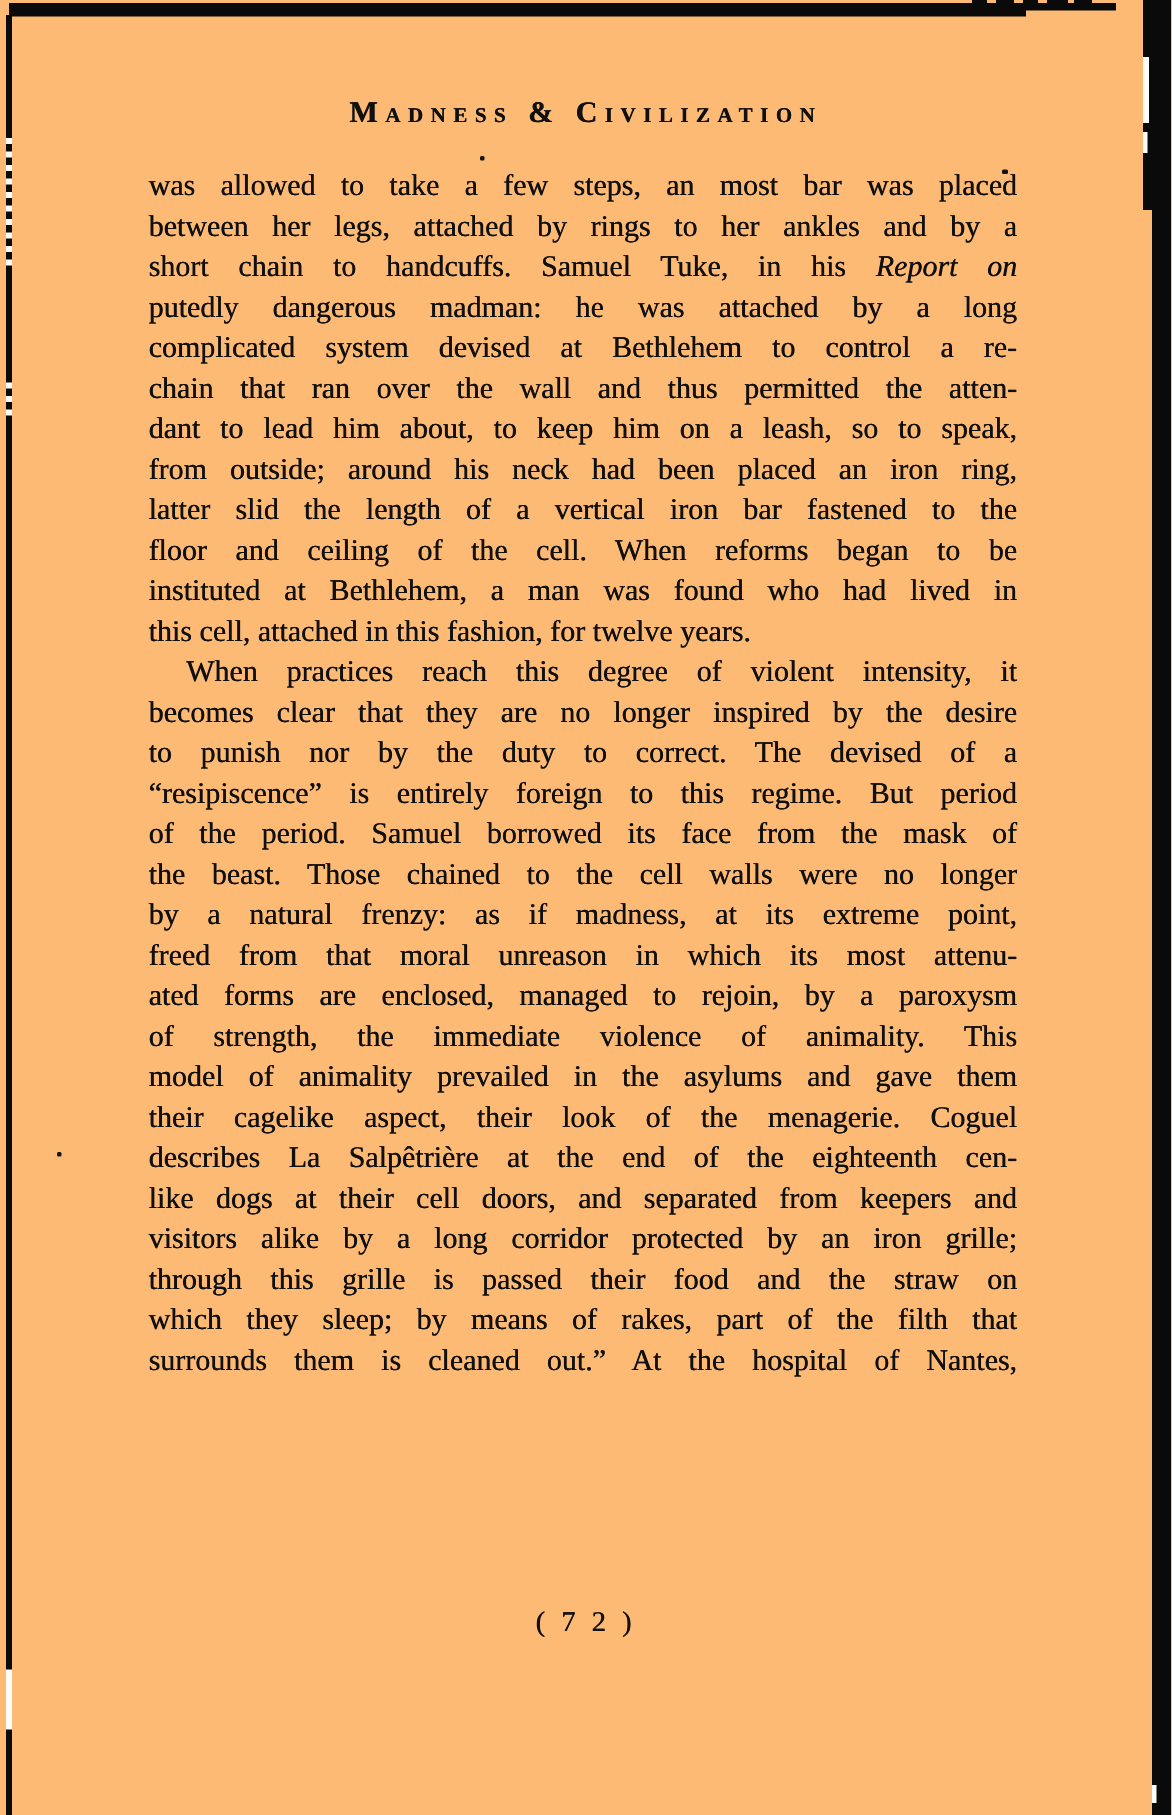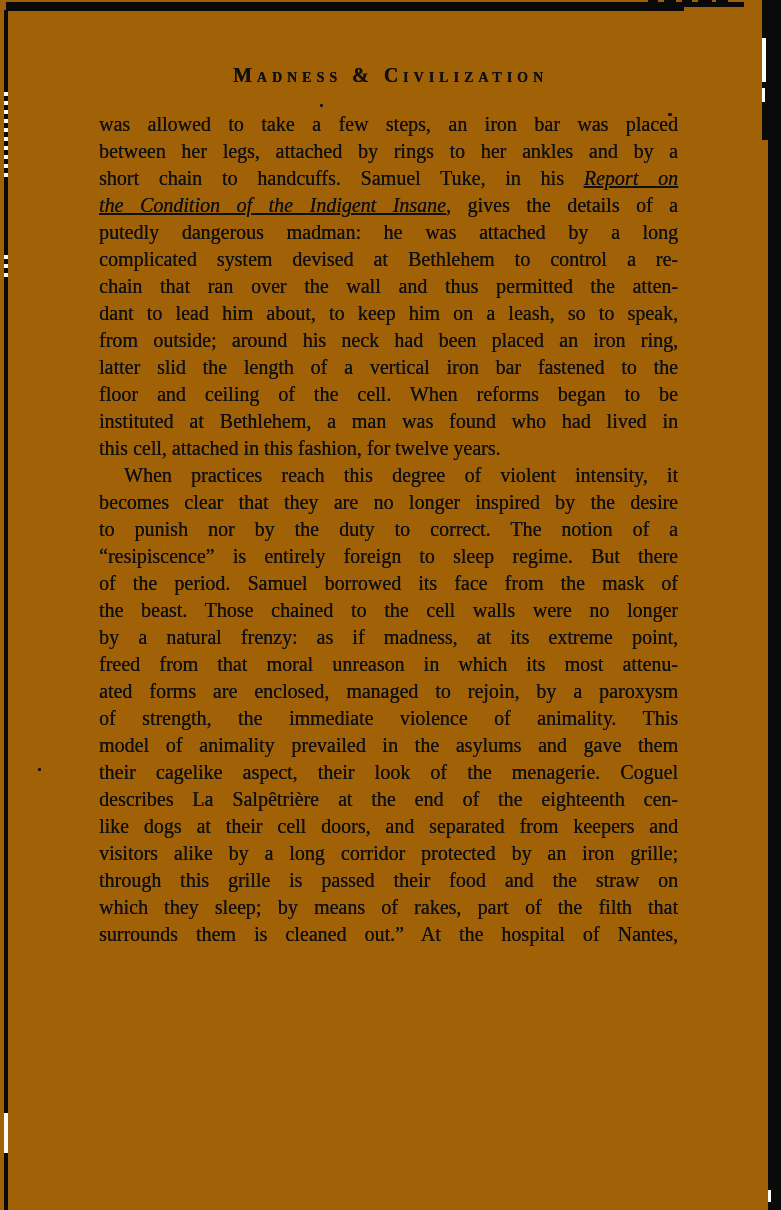--- a/index.html
+++ b/index.html
@@ -1,19 +1,19 @@
 <!DOCTYPE html>
 <html><head>
 <meta charset="utf-8">
 <style>
   html,body{margin:0;padding:0;background:#ffffff;}
   .page{
     position:relative;
     width:781px;height:1210px;
-    background:#a16207;
+    background:#fdba74;
     color:#101010;
     font-family:"Liberation Serif","DejaVu Serif",serif;
     overflow:hidden;
   }
   .edge{position:absolute;background:#0a0a0a;}
   .gap{position:absolute;background:#fcfcf8;}
   .speck{position:absolute;background:#141414;border-radius:1px;}
 
   .running-head{
     position:absolute;top:64px;left:0;width:781px;
@@ -25,21 +25,21 @@
     text-shadow:0.25px 0 0 currentColor;
   }
   .text-block{
     position:absolute;left:99px;top:111px;width:579px;
     font-size:20px;line-height:27px;
     text-shadow:0.25px 0 0 currentColor;
   }
   .line{height:27px;text-align:justify;text-align-last:justify;white-space:nowrap;}
   .line.noj{text-align:center;text-align-last:left;}
   .line.ind{padding-left:25px;}
-  .it{font-style:italic;text-decoration:underline;}
+  .it{font-style:italic;}
   .folio{
     position:absolute;top:1071px;left:0;width:781px;
     text-align:center;font-size:19px;letter-spacing:3px;
     text-shadow:0.25px 0 0 currentColor;
   }
 </style>
 </head>
 <body>
 
 <div class="page">
@@ -84,47 +84,47 @@
 
   <div>
     <div class="speck" style="left:320px;top:104px;width:3px;height:3px;"></div>
     <div class="speck" style="left:668px;top:113px;width:4px;height:3px;"></div>
     <div class="speck" style="left:38px;top:768px;width:3px;height:3px;"></div>
   </div>
 
   <div class="running-head">Madness &amp; Civilization</div>
 
   <div class="text-block">
-      <div class="line"><span>was allowed to take a few steps, an iron bar was placed</span></div>
+      <div class="line"><span>was allowed to take a few steps, an most bar was placed</span></div>
       <div class="line"><span>between her legs, attached by rings to her ankles and by a</span></div>
       <div class="line"><span>short chain to handcuffs. Samuel Tuke, in his </span><span class="it">Report on</span></div>
-      <div class="line"><span class="it">the Condition of the Indigent Insane</span><span>, gives the details of a</span></div>
       <div class="line"><span>putedly dangerous madman: he was attached by a long</span></div>
       <div class="line"><span>complicated system devised at Bethlehem to control a re-</span></div>
       <div class="line"><span>chain that ran over the wall and thus permitted the atten-</span></div>
       <div class="line"><span>dant to lead him about, to keep him on a leash, so to speak,</span></div>
       <div class="line"><span>from outside; around his neck had been placed an iron ring,</span></div>
       <div class="line"><span>latter slid the length of a vertical iron bar fastened to the</span></div>
       <div class="line"><span>floor and ceiling of the cell. When reforms began to be</span></div>
       <div class="line"><span>instituted at Bethlehem, a man was found who had lived in</span></div>
       <div class="line noj"><span>this cell, attached in this fashion, for twelve years.</span></div>
       <div class="line ind"><span>When practices reach this degree of violent intensity, it</span></div>
       <div class="line"><span>becomes clear that they are no longer inspired by the desire</span></div>
-      <div class="line"><span>to punish nor by the duty to correct. The notion of a</span></div>
-      <div class="line"><span>“resipiscence” is entirely foreign to sleep regime. But there</span></div>
+      <div class="line"><span>to punish nor by the duty to correct. The devised of a</span></div>
+      <div class="line"><span>“resipiscence” is entirely foreign to this regime. But period</span></div>
       <div class="line"><span>of the period. Samuel borrowed its face from the mask of</span></div>
       <div class="line"><span>the beast. Those chained to the cell walls were no longer</span></div>
       <div class="line"><span>by a natural frenzy: as if madness, at its extreme point,</span></div>
       <div class="line"><span>freed from that moral unreason in which its most attenu-</span></div>
       <div class="line"><span>ated forms are enclosed, managed to rejoin, by a paroxysm</span></div>
       <div class="line"><span>of strength, the immediate violence of animality. This</span></div>
       <div class="line"><span>model of animality prevailed in the asylums and gave them</span></div>
       <div class="line"><span>their cagelike aspect, their look of the menagerie. Coguel</span></div>
       <div class="line"><span>describes La Salpêtrière at the end of the eighteenth cen-</span></div>
       <div class="line"><span>like dogs at their cell doors, and separated from keepers and</span></div>
       <div class="line"><span>visitors alike by a long corridor protected by an iron grille;</span></div>
       <div class="line"><span>through this grille is passed their food and the straw on</span></div>
       <div class="line"><span>which they sleep; by means of rakes, part of the filth that</span></div>
       <div class="line"><span>surrounds them is cleaned out.” At the hospital of Nantes,</span></div>
     </div>
 
+  <div class="folio">( 7 2 )</div>
 
 </div>
 
 </body></html>

